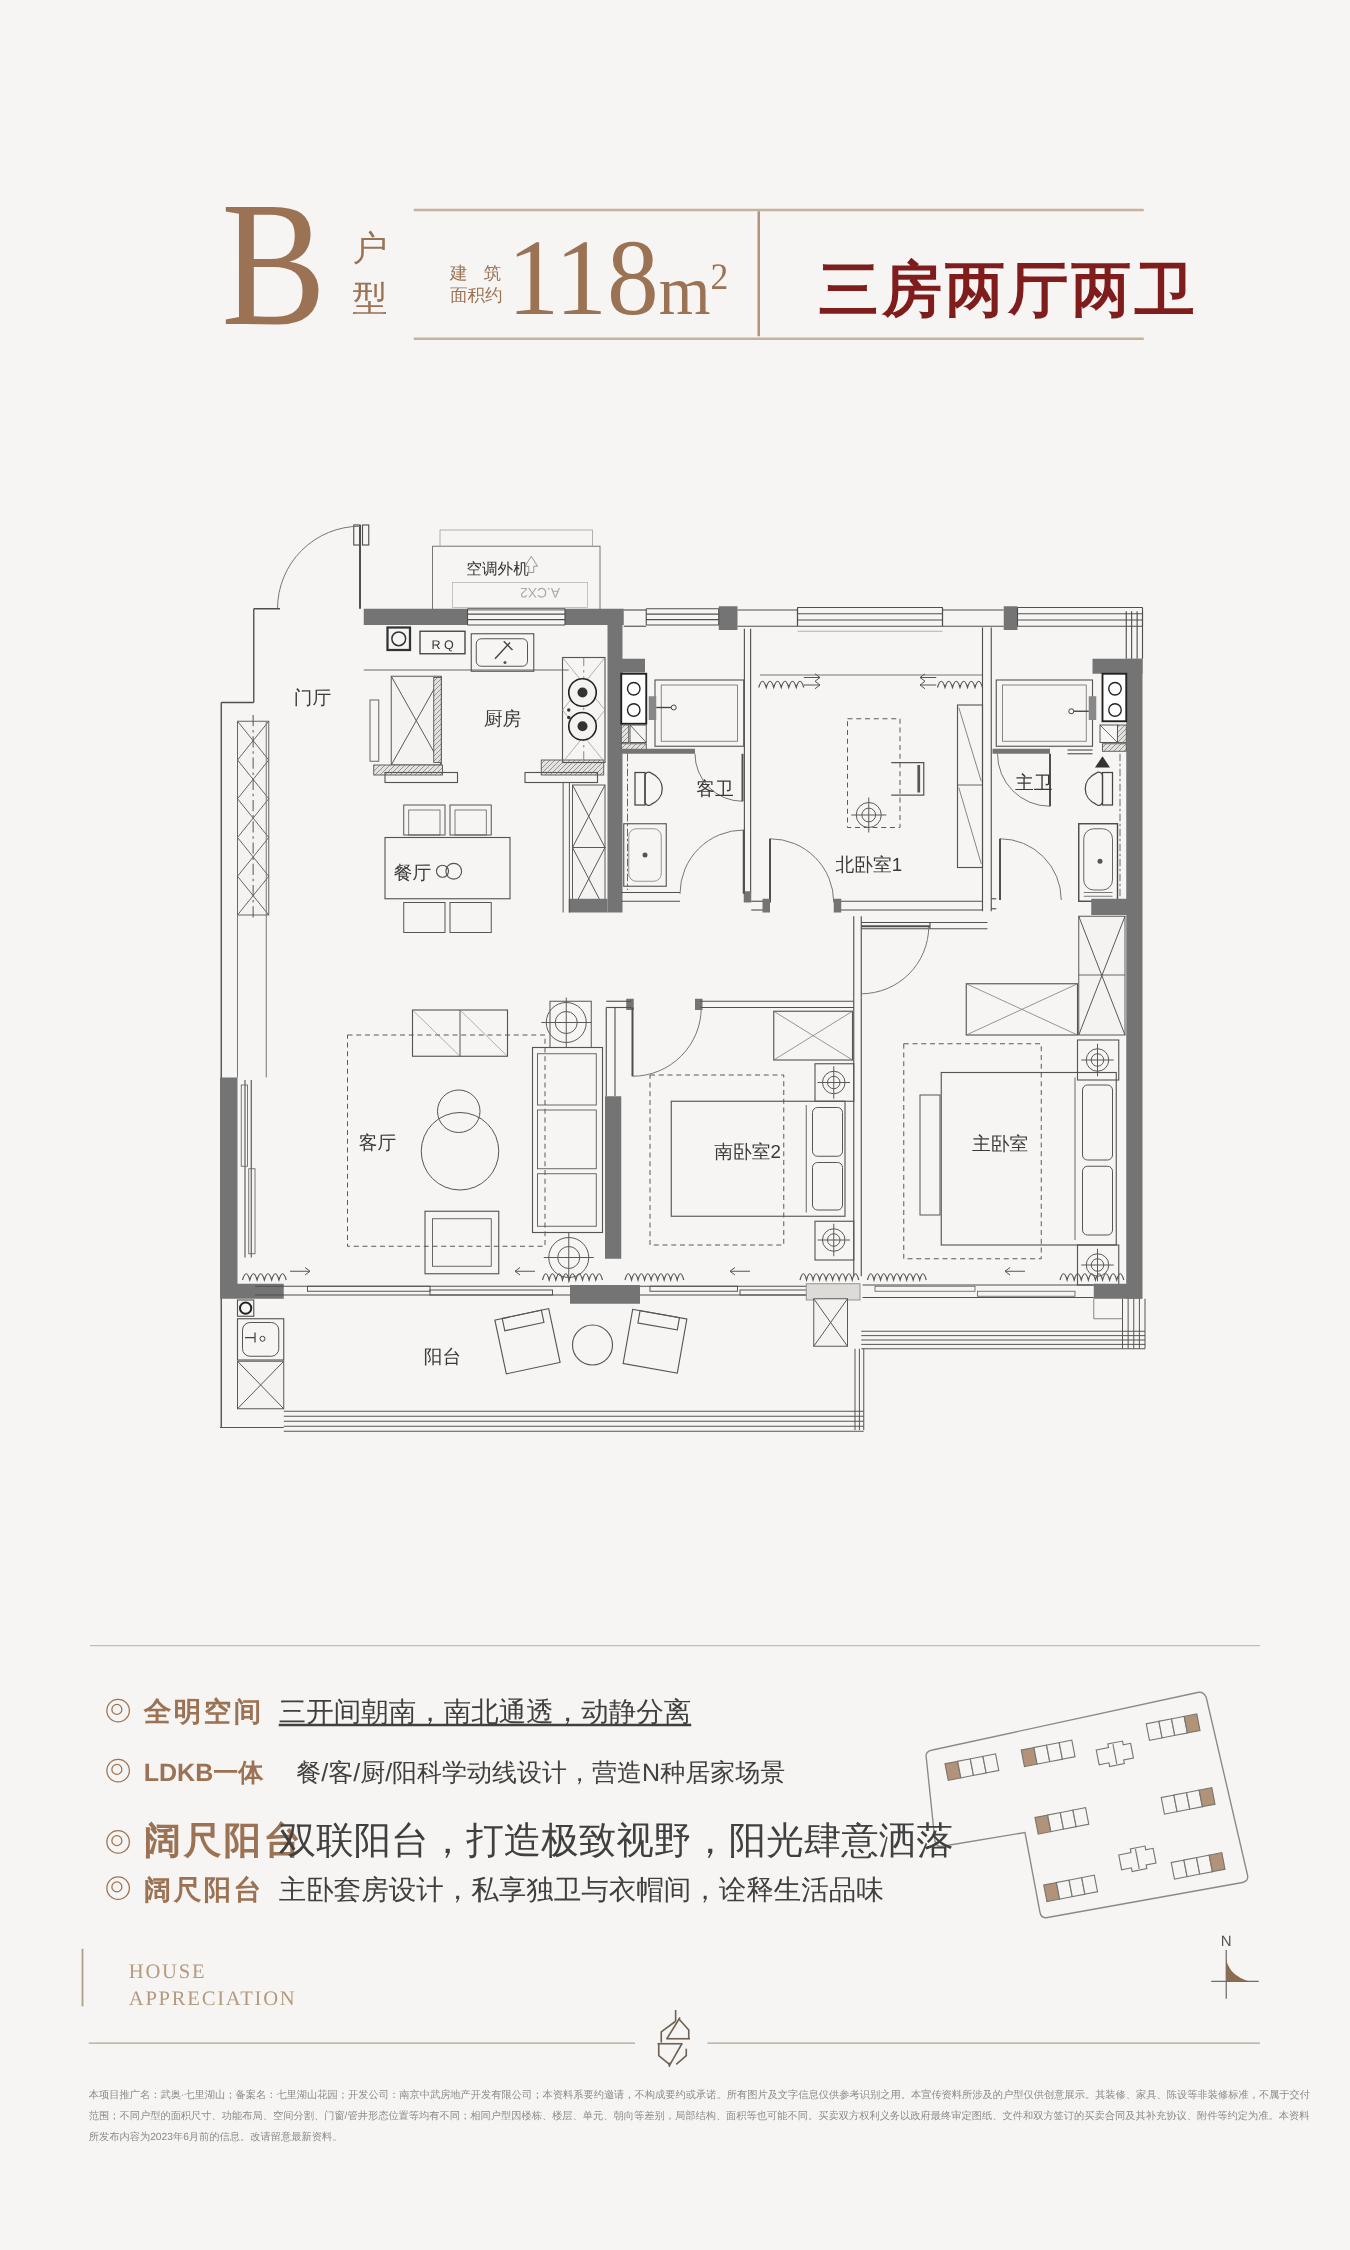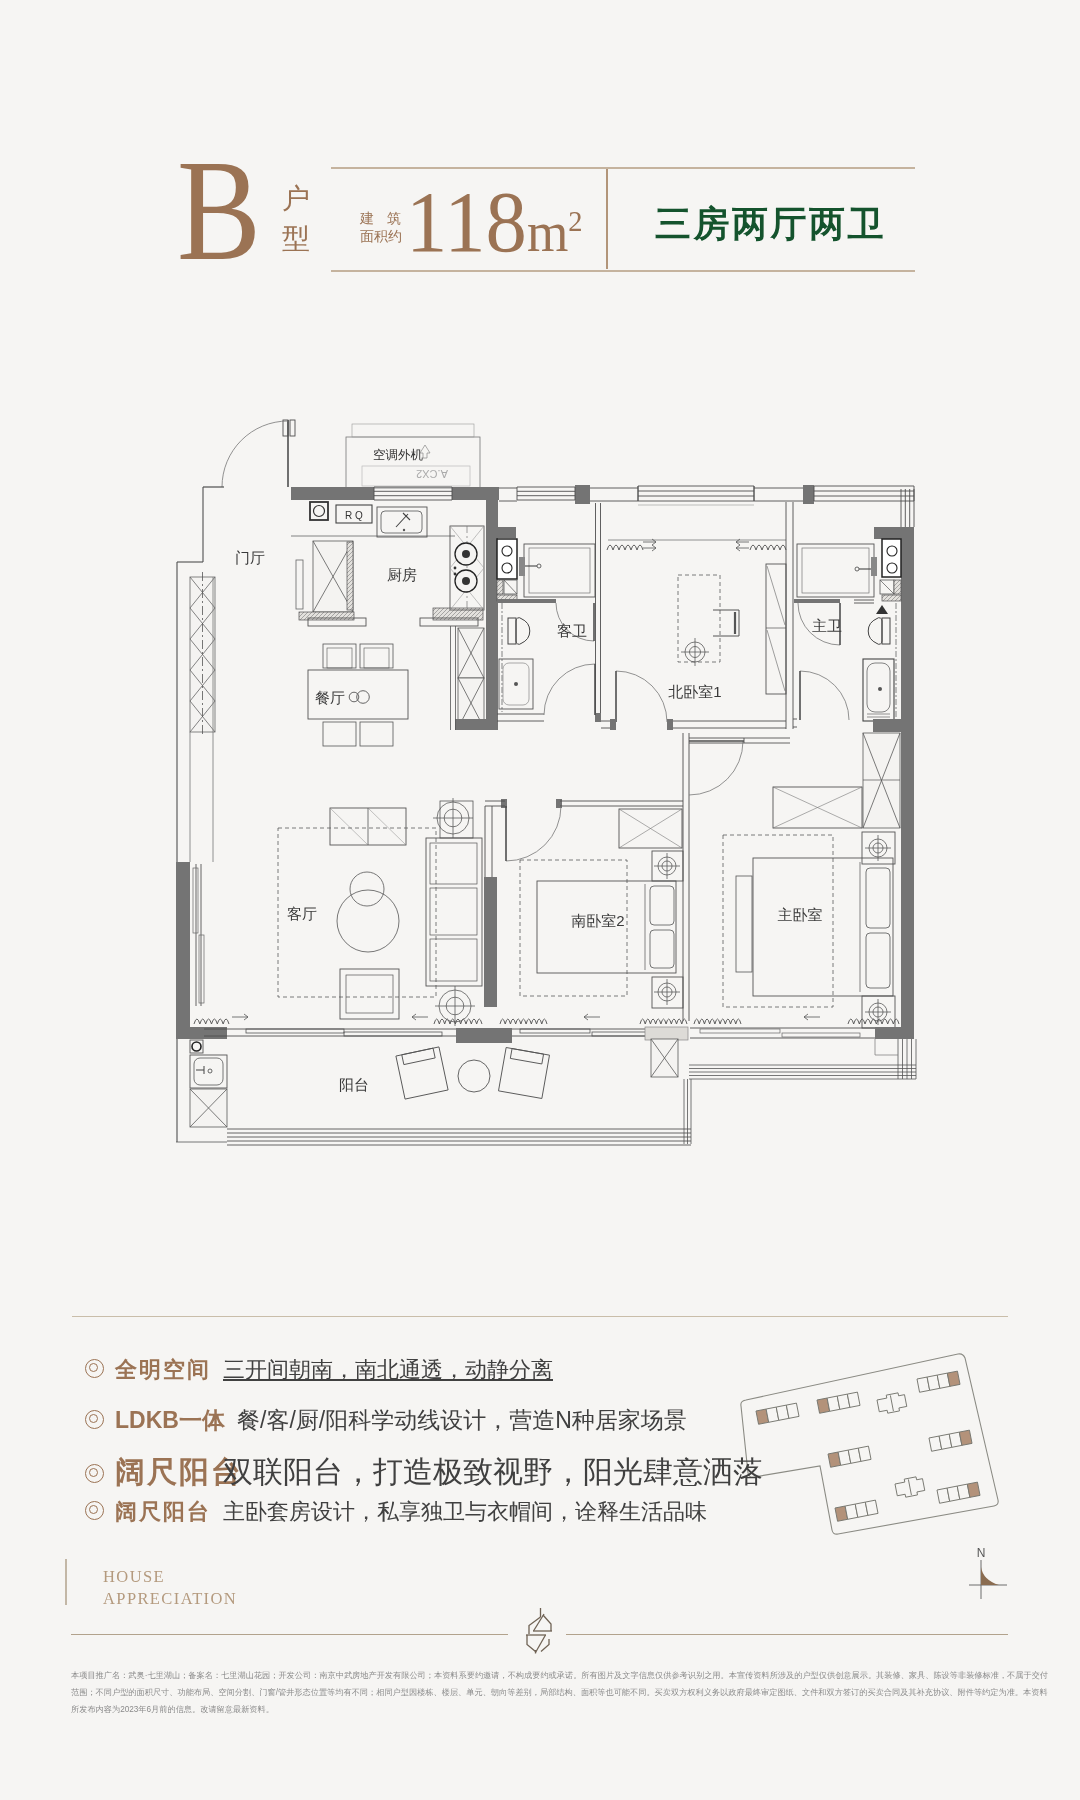--- a/index.html
+++ b/index.html
@@ -17,21 +17,21 @@
 <div class="abs" style="left:331px;top:167px;width:584px;height:1.5px;background:#c5b39e;"></div>
 
 <div class="abs" style="left:331px;top:270px;width:584px;height:1.5px;background:#c5b39e;"></div>
 
 <div class="abs" style="left:360px;top:210px;color:#9b7354;font-size:14px;line-height:1.25;letter-spacing:0px;"><span style="letter-spacing:13px;">建</span>筑<br>面积约</div>
 
 <div class="abs" style="left:406px;top:178px;color:#9b7354;font-family:'Liberation Serif',serif;font-size:87px;line-height:1;transform:scaleX(0.95);transform-origin:left top;white-space:nowrap;">118<span style="font-size:56px;">m<sup style="font-size:30px;">2</sup></span></div>
 
 <div class="abs" style="left:606px;top:169px;width:1.5px;height:100px;background:#b29579;"></div>
 
-<div class="abs" style="left:655px;top:200px;color:#14532d;font-size:36px;font-weight:bold;letter-spacing:2.5px;">三房两厅两卫</div>
+<div class="abs" style="left:655px;top:200px;color:#7f1d1d;font-size:48px;font-weight:bold;letter-spacing:2.5px;">三房两厅两卫</div>
 
 <svg class="abs" style="left:0;top:0;" width="1080" height="1800" viewBox="0 0 1080 1800">
 <defs>
       <pattern id="hat" width="4" height="4" patternUnits="userSpaceOnUse">
         <rect width="4" height="4" fill="#e3e1dd"></rect>
         <path d="M0,4 L4,0" stroke="#8a8a8a" stroke-width="0.7"></path>
       </pattern>
     </defs>
 
 <rect x="346" y="437" width="134" height="51" fill="none" stroke="#777" stroke-width="0.8"></rect>
@@ -646,20 +646,20 @@
 
 <line x1="566" y1="1634.5" x2="1008" y2="1634.5" stroke="#b2a28c" stroke-width="1"></line>
 
 <line x1="66" y1="1559" x2="66" y2="1605" stroke="#b2a28c" stroke-width="1.5"></line>
 </svg>
 
 <div class="abs" style="left:72px;top:1316px;width:936px;height:1px;background:#c9bda9;"></div>
 
 <div class="abs" style="left:85px;top:1355px;font-size:22px;color:#404040;white-space:nowrap;text-decoration:underline;"><span class="ic"><span></span></span><span class="lb" style="width:108px;">全明空间</span>三开间朝南，南北通透，动静分离</div>
 
-<div class="abs" style="left:85px;top:1405px;font-size:23px;color:#404040;white-space:nowrap;"><span class="ic"><span></span></span><span class="lb" style="width:122px;letter-spacing:0;">LDKB一体</span>餐/客/厨/阳科学动线设计，营造N种居家场景</div>
+<div class="abs" style="left:85px;top:1405px;font-size:20px;color:#404040;white-space:nowrap;"><span class="ic"><span></span></span><span class="lb" style="width:122px;letter-spacing:0;">LDKB一体</span>餐/客/厨/阳科学动线设计，营造N种居家场景</div>
 
 <div class="abs" style="left:85px;top:1452px;font-size:30px;color:#404040;white-space:nowrap;"><span class="ic"><span></span></span><span class="lb" style="width:108px;">阔尺阳台</span>双联阳台，打造极致视野，阳光肆意洒落</div>
 
 <div class="abs" style="left:85px;top:1497px;font-size:22px;color:#404040;white-space:nowrap;"><span class="ic"><span></span></span><span class="lb" style="width:108px;">阔尺阳台</span>主卧套房设计，私享独卫与衣帽间，诠释生活品味</div>
 
 <div class="abs" style="left:84px;top:1566px;color:#b49a7e;font-family:'Liberation Serif',serif;font-size:16.5px;letter-spacing:1.4px;line-height:22px;margin-left:19px;">HOUSE<br>APPRECIATION</div>
 
 <div class="abs" style="left:71px;top:1667px;width:945px;font-size:8.2px;line-height:17px;color:#8b8b8b;white-space:nowrap;">本项目推广名：武奥·七里湖山；备案名：七里湖山花园；开发公司：南京中武房地产开发有限公司；本资料系要约邀请，不构成要约或承诺。所有图片及文字信息仅供参考识别之用。本宣传资料所涉及的户型仅供创意展示。其装修、家具、陈设等非装修标准，不属于交付<br>范围；不同户型的面积尺寸、功能布局、空间分割、门窗/管井形态位置等均有不同；相同户型因楼栋、楼层、单元、朝向等差别，局部结构、面积等也可能不同。买卖双方权利义务以政府最终审定图纸、文件和双方签订的买卖合同及其补充协议、附件等约定为准。本资料<br>所发布内容为2023年6月前的信息。改请留意最新资料。</div>
 </body></html>

